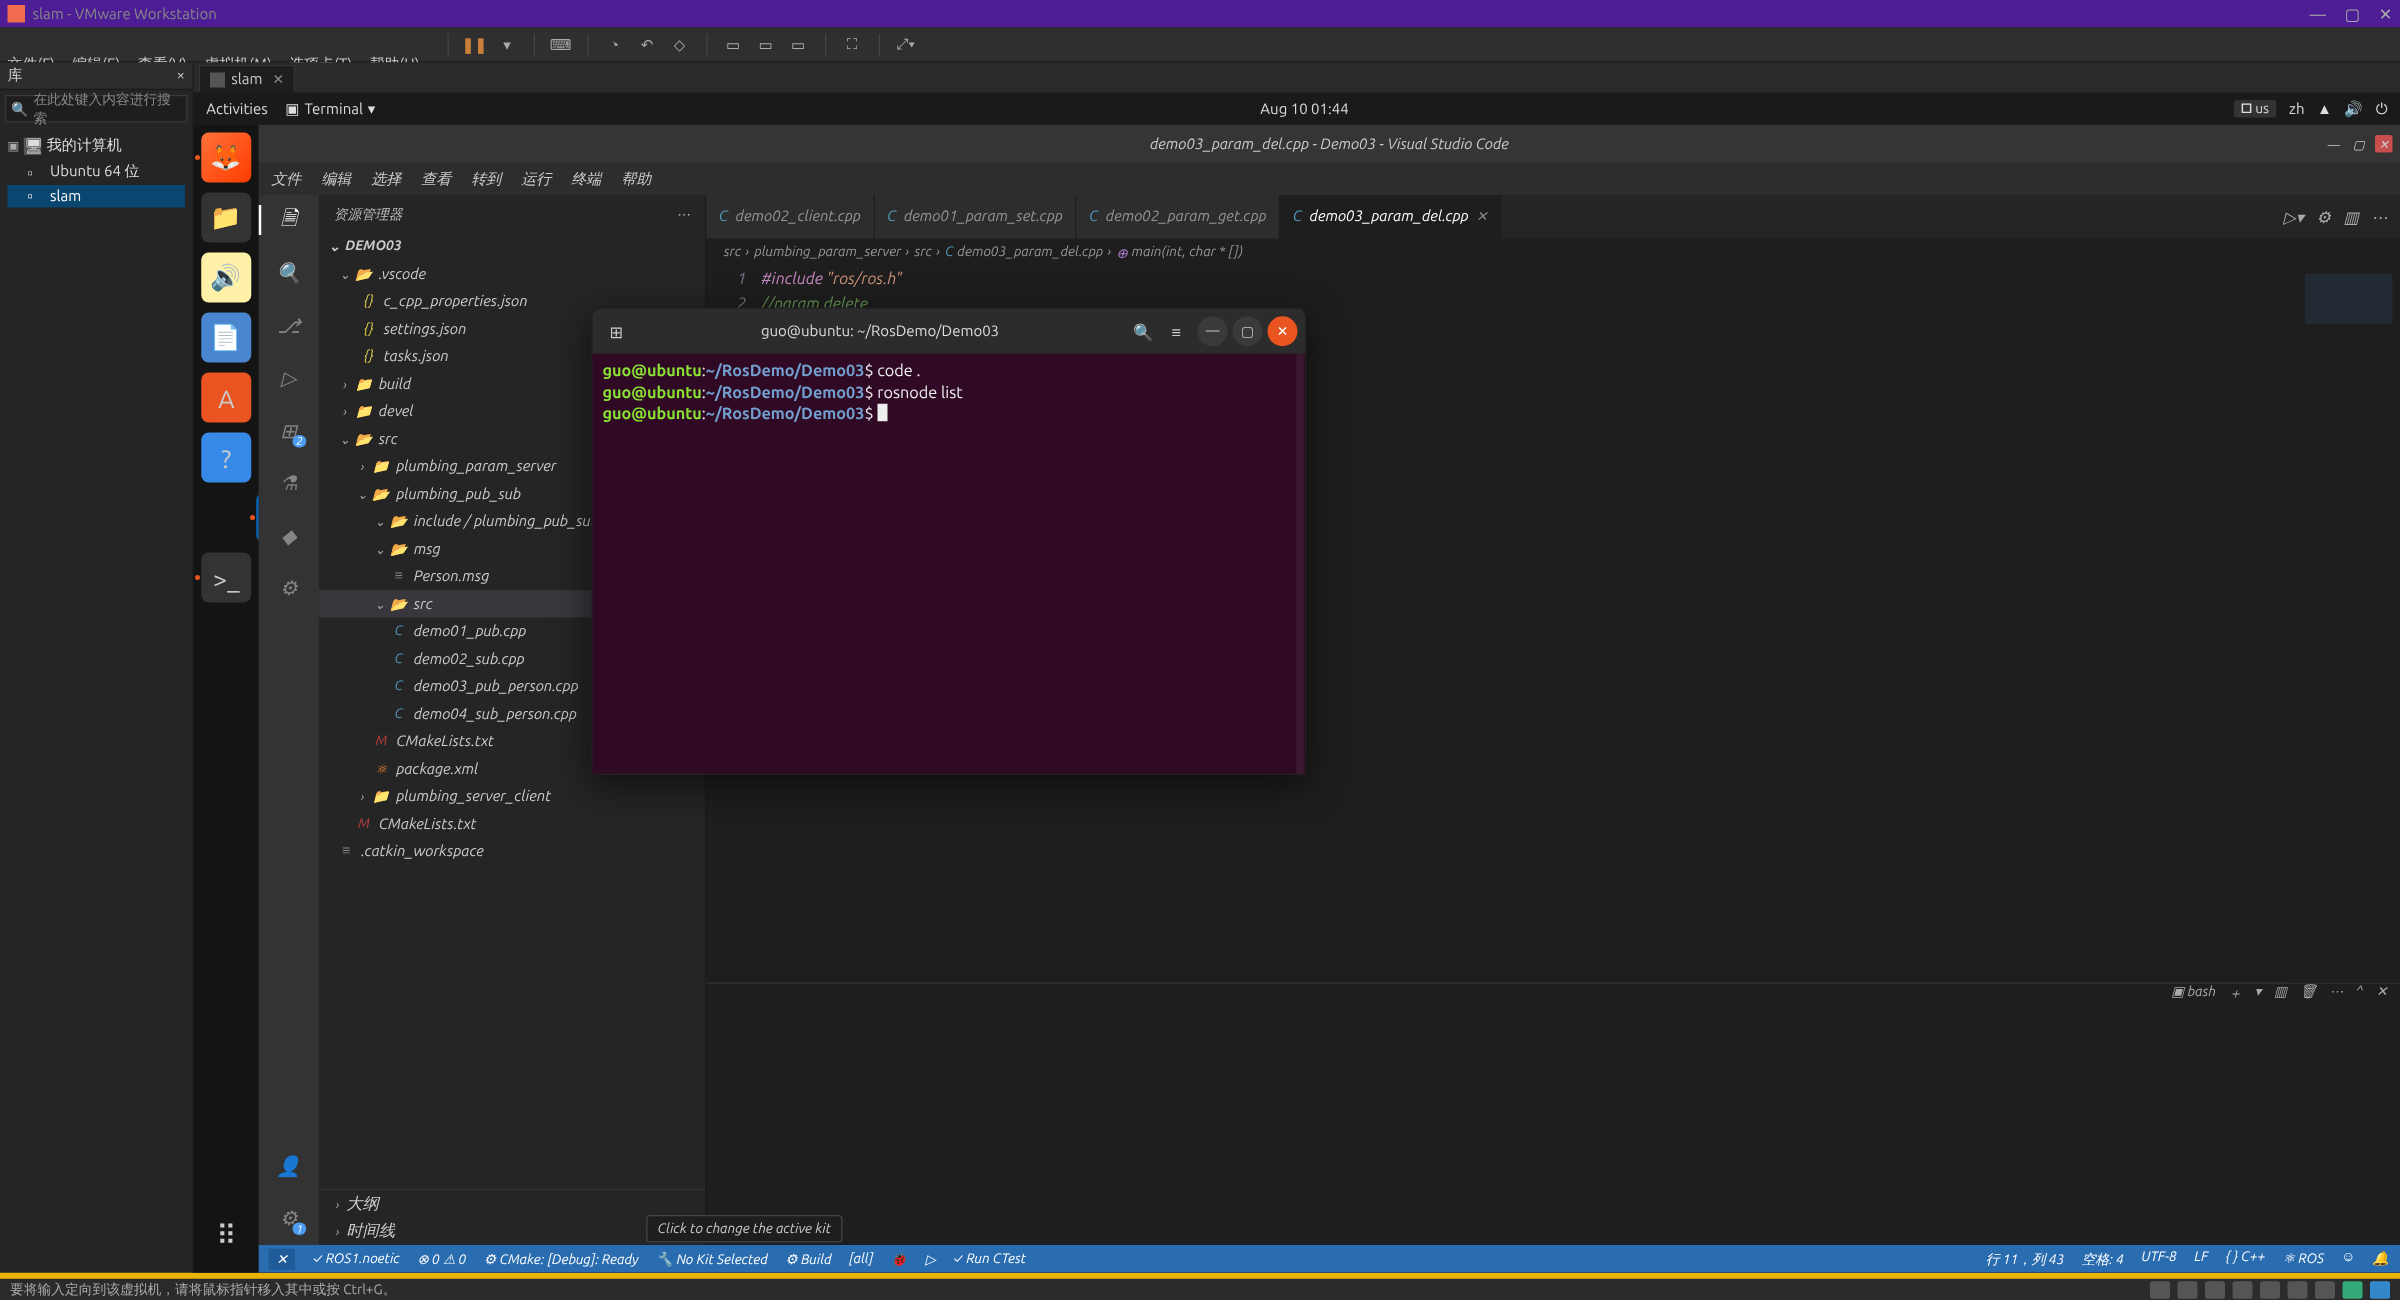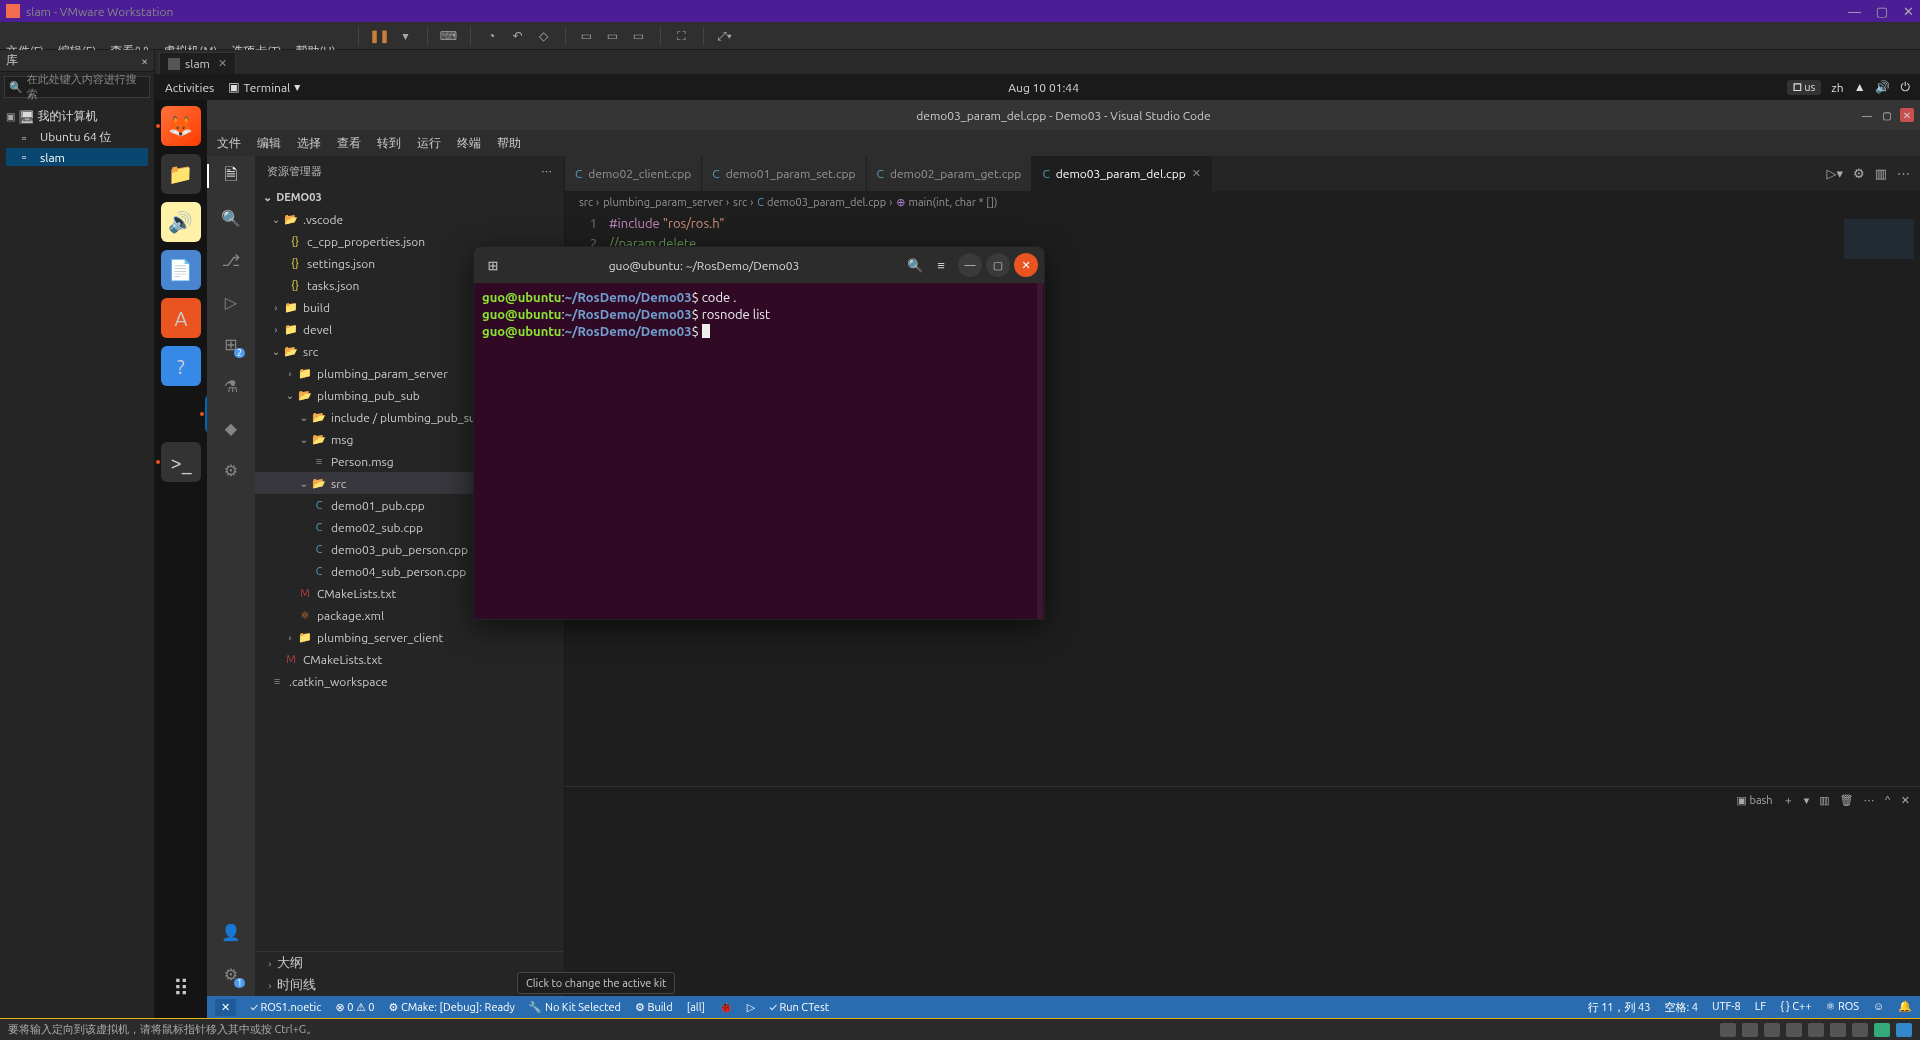--- a/index.html
+++ b/index.html
@@ -57,21 +57,21 @@
 .dock .firefox { background:linear-gradient(135deg,#ff7139,#ff3c00);}
 .dock .music { background:#fff2a8;}
 .dock .office { background:#4a86cf;}
 .dock .store { background:#e95420;}
 .dock .help { background:#3689e6;}
 .dock .code { background:#0066b8;}
 .dock .termd { background:#333;}
 .dock .apps { margin-top:auto; margin-bottom:10px; color:#ccc; font-size:22px;}
 
 
-.vscode { flex:1; background:#252526; display:flex; flex-direction:column; position:relative;}
+.vscode { flex:1; background:#252526; display:flex; flex-direction:column; position:relative;font-style:italic;}
 .vsc-title { height:30px; background:#353535; display:flex; align-items:center; justify-content:center; color:#ccc; font-size:12px; position:relative;}
 .vsc-title .winctl { position:absolute; right:6px; display:flex; gap:6px;}
 .vsc-title .winctl span { width:14px; height:14px; display:inline-flex; align-items:center; justify-content:center; font-size:10px; color:#ccc;}
 .vsc-title .winctl .cls { background:#c94f4f; border-radius:2px;}
 .vsc-menu { height:26px; background:#2d2d2d; display:flex; align-items:center; padding:0 10px; gap:16px; font-size:12px; color:#ccc;}
 .vsc-body { flex:1; display:flex; min-height:0;}
 .vsc-activity { width:48px; background:#333333; display:flex; flex-direction:column; align-items:center; padding-top:8px; gap:18px; color:#858585; position:relative;}
 .vsc-activity .ai { width:24px; height:24px; display:flex; align-items:center; justify-content:center; font-size:16px; position:relative;}
 .vsc-activity .ai.active { color:#fff;}
 .vsc-activity .ai.active::before { content:""; position:absolute; left:-12px; top:0; bottom:0; width:2px; background:#fff;}
@@ -107,21 +107,21 @@
 .editor-area { flex:1; position:relative; font-family:Consolas,monospace; font-size:13px;}
 .gutter { position:absolute; left:0; top:0; width:40px; color:#6e7681; text-align:right; padding-right:8px; line-height:20px;}
 .code { position:absolute; left:44px; top:0; color:#d4d4d4; line-height:20px; white-space:pre;}
 .k-green{color:#6a9955;} .k-blue{color:#569cd6;} .k-orange{color:#ce9178;} .k-key{color:#c586c0;} .k-func{color:#dcdcaa;}
 
 .minimap { position:absolute; right:0; top:0; width:90px; height:100%; background:#1e1e1e; opacity:0.7;}
 .minimap .mm { position:absolute; top:6px; right:6px; width:70px; height:40px; background:linear-gradient(#2a3c50,#2a3c50); opacity:0.6;}
 
 
 .vsc-term { height:210px; background:#1e1e1e; border-top:1px solid #333; display:flex; flex-direction:column;}
-.term-hdr { height:26px; display:flex; align-items:center; justify-content:flex-end; padding:0 10px; font-size:11px; color:#aaa; gap:10px;}
+.term-hdr { height:26px; display:flex; align-items:flex-start; justify-content:flex-end; padding:0 10px; font-size:11px; color:#aaa; gap:10px;}
 .term-body { flex:1; padding:4px 10px; font-family:Consolas,monospace; font-size:12px; color:#ccc;}
 .pusr{color:#8ae234;font-weight:bold;} .ppath{color:#729fcf;font-weight:bold;}
 
 
 .vsc-status { height:22px; background:#2a6cb0; color:#fff; display:flex; align-items:center; font-size:11px; padding:0 8px; gap:14px;}
 .vsc-status .r { margin-left:auto; display:flex; gap:14px;}
 .vsc-status .hl { background:#1f5a99; padding:2px 6px;}
 .tooltip { position:absolute; background:#1e1e1e; border:1px solid #454545; padding:4px 8px; font-size:11px; color:#ccc; border-radius:3px;}
 
 
@@ -130,21 +130,21 @@
 .gt-title .gbtn { width:26px; height:26px; display:flex; align-items:center; justify-content:center; color:#ccc; border-radius:4px;}
 .gt-title .ttl { flex:1; text-align:center; color:#ddd; font-size:12px;}
 .gt-title .wb { width:24px; height:24px; border-radius:50%; display:flex; align-items:center; justify-content:center; margin-left:4px; font-size:11px; color:#ccc; background:#3a3a3a;}
 .gt-title .wb.close { background:#e95420; color:#fff;}
 .gt-body { flex:1; padding:6px 8px; font-family:Consolas,"Ubuntu Mono",monospace; font-size:13px; line-height:17px; color:#eee; position:relative;}
 .gt-body .scrollbar { position:absolute; right:1px; top:0; bottom:0; width:6px; background:#3a1830;}
 .gu{color:#8ae234;font-weight:bold;} .gp{color:#729fcf;font-weight:bold;} .gw{color:#eee;}
 .cursor{display:inline-block;width:8px;height:14px;background:#eee;vertical-align:-2px;}
 
 
-.vmware-status { height:22px; background:#2b2b2b; color:#aaa; display:flex; align-items:center; padding:0 8px; font-size:11px; border-top:1px solid #eab308;}
+.vmware-status { height:22px; background:#2b2b2b; color:#aaa; display:flex; align-items:center; padding:0 8px; font-size:11px; border-top:5px solid #eab308;}
 .vmware-status .r { margin-left:auto; display:flex; gap:6px; align-items:center;}
 .vmware-status .r span { width:16px; height:14px; display:inline-block;}
 .st-ic { background:#555; border-radius:2px;}
 </style>
 </head>
 <body>
 
 <div class="vmware-titlebar">
   <span class="icon"></span>
   <span class="title">slam - VMware Workstation</span>

